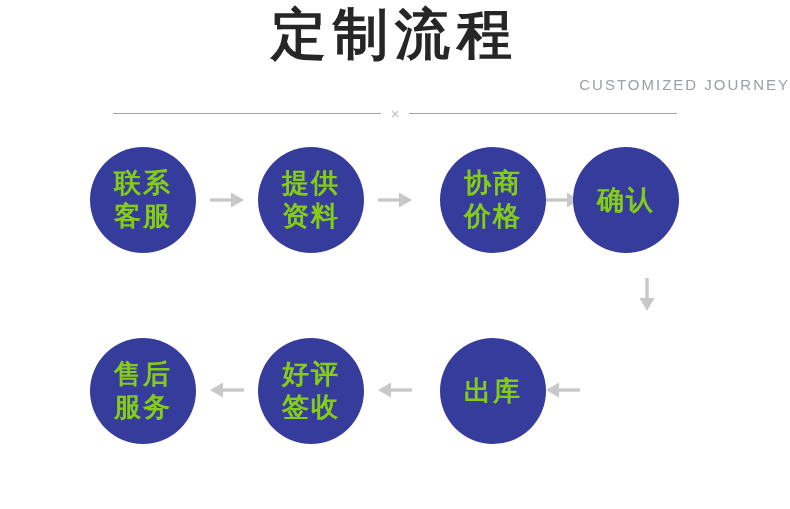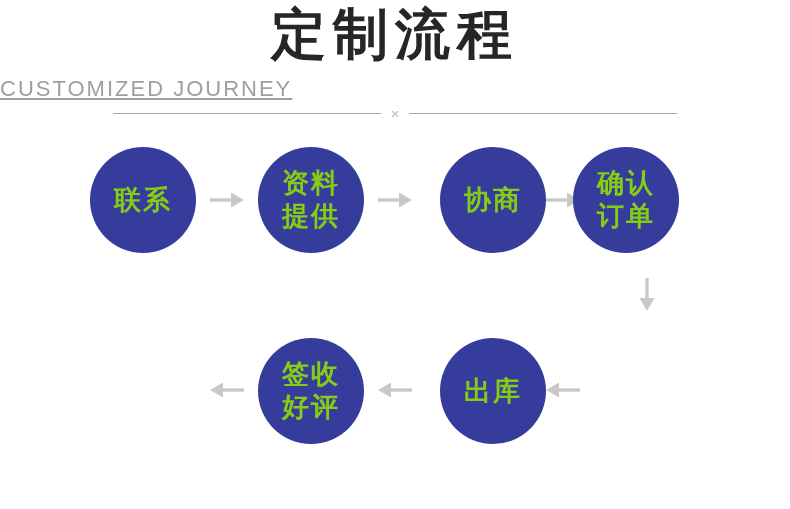--- a/index.html
+++ b/index.html
@@ -23,26 +23,25 @@
     line-height: 68px;
     font-weight: 800;
     letter-spacing: 7px;
     color: #262626;
   }
   .subtitle {
     position: absolute;
     top: 76px;
     left: 0;
     width: 100%;
-    text-align: left;
-    font-size: 22px;
+    text-align: right;
+    font-size: 15px;
     letter-spacing: 2px;
     color: #9ba0a4;
     font-weight: 400;
-    text-decoration: underline;
   }
   .divider {
     position: absolute;
     top: 104px;
     left: 113px;
     width: 564px;
     height: 18px;
     display: flex;
     align-items: center;
   }
@@ -102,67 +101,72 @@
   <div class="title">定制流程</div>
   <div class="subtitle">CUSTOMIZED JOURNEY</div>
   <div class="divider">
     <span class="line"></span>
     <span class="x-mark">×</span>
     <span class="line"></span>
   </div>
 
   <div class="circle r1 c1">
     <span>联系</span>
+    <span>客服</span>
   </div>
   <div class="arrow a-r1 a-c1">
     <svg width="36" height="20" viewBox="0 0 36 20">
         <rect class="arrow-fill" x="1" y="8.3" width="22" height="3.4"></rect>
         <polygon class="arrow-fill" points="22,2.5 35,10 22,17.5"></polygon>
       </svg>
   </div>
   <div class="circle r1 c2">
+    <span>提供</span>
     <span>资料</span>
-    <span>提供</span>
   </div>
   <div class="arrow a-r1 a-c2">
     <svg width="36" height="20" viewBox="0 0 36 20">
         <rect class="arrow-fill" x="1" y="8.3" width="22" height="3.4"></rect>
         <polygon class="arrow-fill" points="22,2.5 35,10 22,17.5"></polygon>
       </svg>
   </div>
   <div class="circle r1 c3">
     <span>协商</span>
+    <span>价格</span>
   </div>
   <div class="arrow a-r1 a-c3">
     <svg width="36" height="20" viewBox="0 0 36 20">
         <rect class="arrow-fill" x="1" y="8.3" width="22" height="3.4"></rect>
         <polygon class="arrow-fill" points="22,2.5 35,10 22,17.5"></polygon>
       </svg>
   </div>
   <div class="circle r1 c4">
     <span>确认</span>
-    <span>订单</span>
   </div>
 
   <div class="arrow a-down">
     <svg width="20" height="34" viewBox="0 0 20 34">
         <rect class="arrow-fill" x="8.3" y="0" width="3.4" height="21"></rect>
         <polygon class="arrow-fill" points="2.5,20 17.5,20 10,33"></polygon>
       </svg>
   </div>
 
+  <div class="circle r2 c1">
+    <span>售后</span>
+    <span>服务</span>
+  </div>
   <div class="arrow a-r2 a-c1">
     <svg width="36" height="20" viewBox="0 0 36 20">
         <rect class="arrow-fill" x="13" y="8.3" width="22" height="3.4"></rect>
         <polygon class="arrow-fill" points="14,2.5 1,10 14,17.5"></polygon>
       </svg>
   </div>
   <div class="circle r2 c2">
+    <span>好评</span>
     <span>签收</span>
-    <span>好评</span>
   </div>
   <div class="arrow a-r2 a-c2">
     <svg width="36" height="20" viewBox="0 0 36 20">
         <rect class="arrow-fill" x="13" y="8.3" width="22" height="3.4"></rect>
         <polygon class="arrow-fill" points="14,2.5 1,10 14,17.5"></polygon>
       </svg>
   </div>
   <div class="circle r2 c3">
     <span>出库</span>
   </div>

